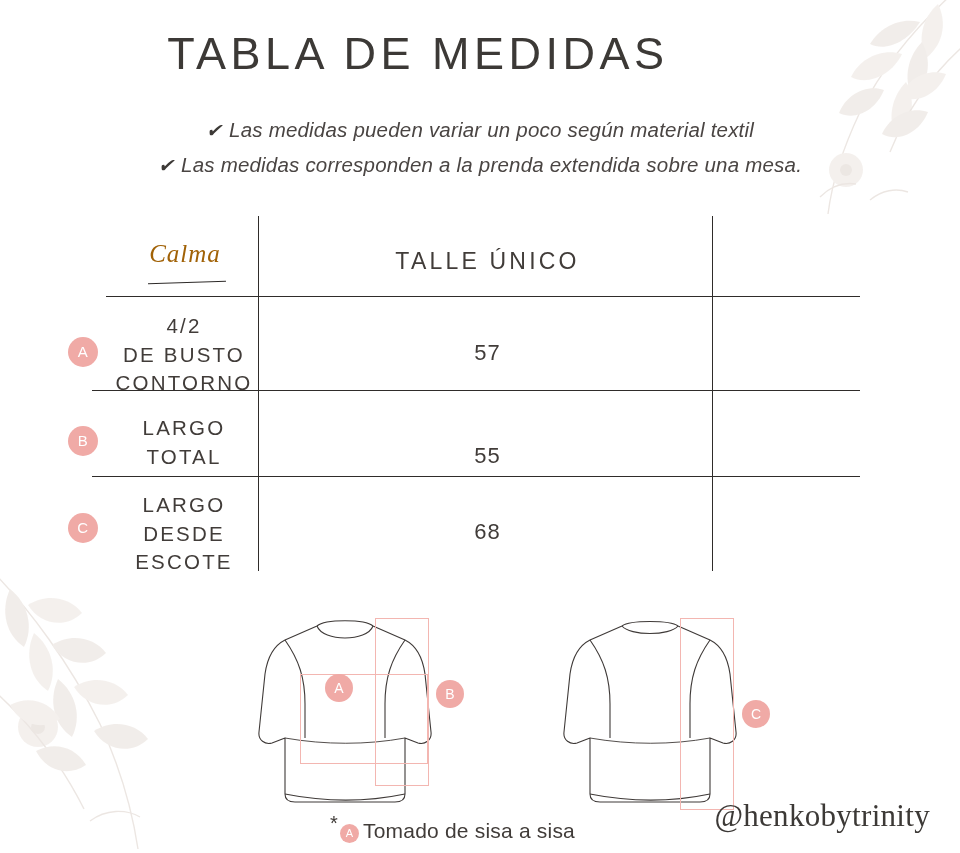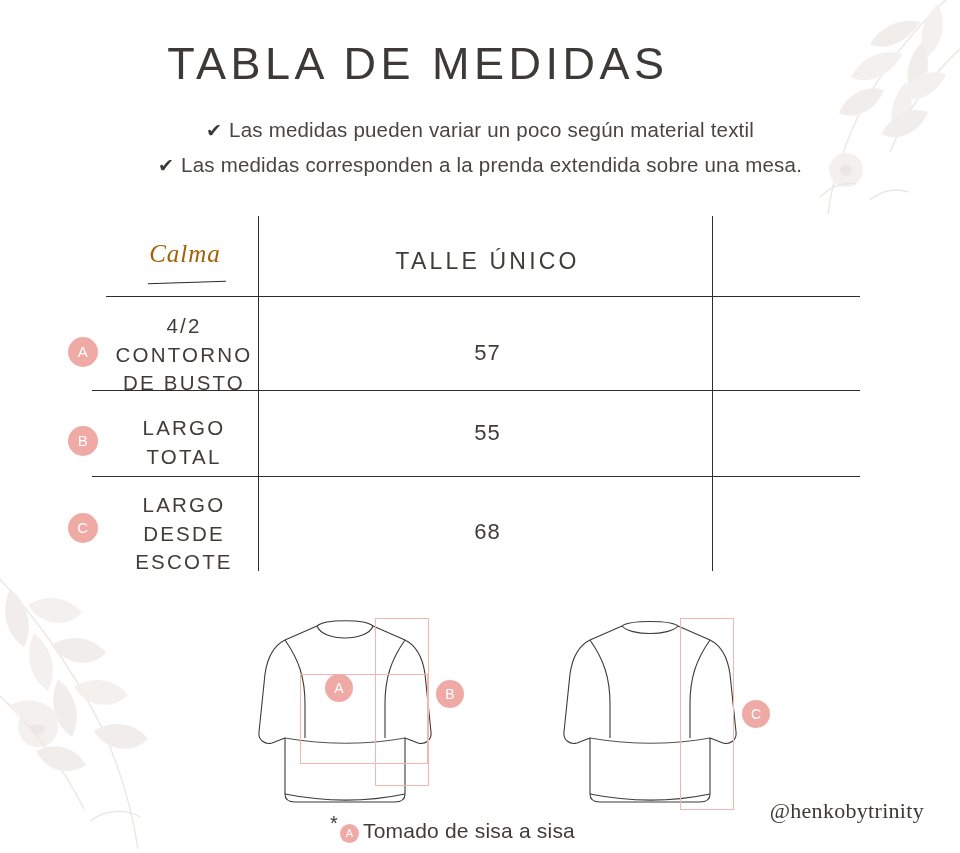--- a/index.html
+++ b/index.html
@@ -36,37 +36,37 @@
     position: absolute;
     top: 28px;
     left: 0;
     width: 836px;
     text-align: center;
     font-size: 45px;
     letter-spacing: 4.5px;
     font-weight: 400;
     color: #3c3936;
     font-family: "Liberation Sans", sans-serif;
-    margin-top: 10px;
   }
 
   
   .notes {
     position: absolute;
     top: 113px;
     left: 0;
     width: 960px;
     text-align: center;
   }
   .note-line {
     font-size: 20.5px;
     color: #4a4543;
     letter-spacing: 0.2px;
     line-height: 34px;
     white-space: nowrap;
+    font-style: italic;
   }
   .note-line .chk {
     display: inline-block;
     margin-right: 7px;
     font-size: 19px;
     color: #3c3936;
   }
 
   
   .table-area {
@@ -198,24 +198,24 @@
     background: #f0aaa6;
     color: #fff;
     font-size: 11px;
     line-height: 19px;
     text-align: center;
     margin-right: 4px;
     vertical-align: 1px;
   }
   .handle {
     position: absolute;
-    right: 36px;
+    right: 30px;
     top: 798px;
     font-family: "Liberation Serif", serif;
-    font-size: 22px;
+    font-size: 31px;
     color: #3c3936;
     letter-spacing: 0.3px;
   }
 </style>
 </head>
 <body>
 
 <div class="page">
 
   <div class="botanical bot-tr">
@@ -280,31 +280,31 @@
     <div class="vline" style="left:258px; top:4px; height:355px;"></div>
     <div class="vline" style="left:712px; top:4px; height:355px;"></div>
 
     <div class="brand-cell">Calma</div>
     <div class="brand-underline"></div>
     <div class="col-head">TALLE ÚNICO</div>
 
     <div class="badge" style="left:68px; top:125px;">A</div>
     <div class="row-label" style="top:100px;">
       <div>4/2</div>
+      <div>DE BUSTO</div>
       <div>CONTORNO</div>
-      <div>DE BUSTO</div>
     </div>
     <div class="row-value" style="top:128px;">57</div>
 
     <div class="badge" style="left:68px; top:214px;">B</div>
     <div class="row-label" style="top:202px;">
       <div>LARGO</div>
       <div>TOTAL</div>
     </div>
-    <div class="row-value" style="top:208px;">55</div>
+    <div class="row-value" style="top:231px;">55</div>
 
     <div class="badge" style="left:68px; top:301px;">C</div>
     <div class="row-label" style="top:279px;">
       <div>LARGO</div>
       <div>DESDE</div>
       <div>ESCOTE</div>
     </div>
     <div class="row-value" style="top:307px;">68</div>
   </div>
 

